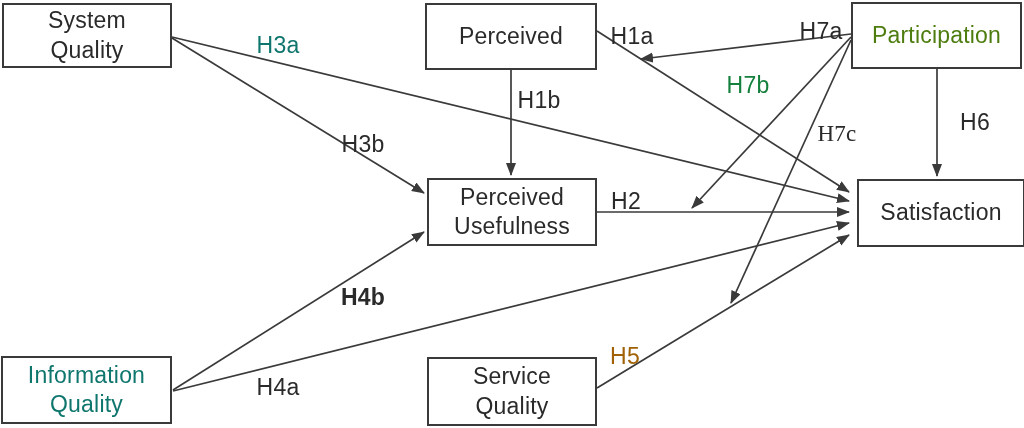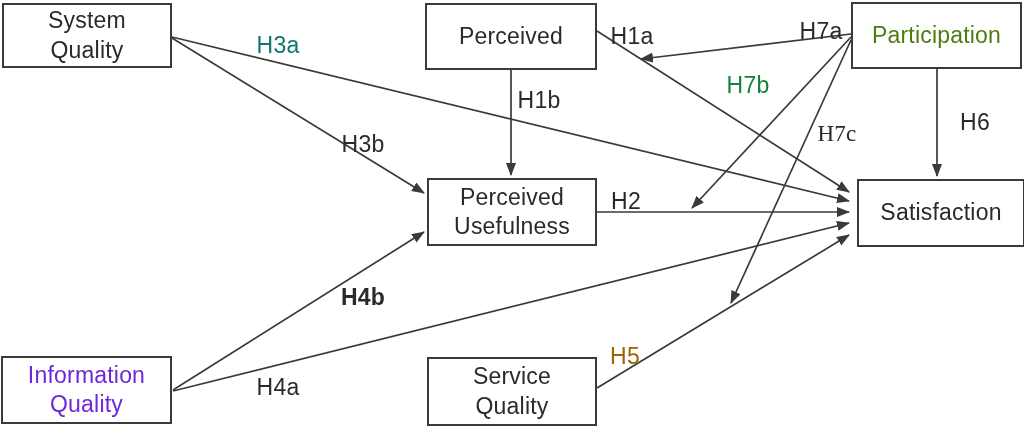--- a/index.html
+++ b/index.html
@@ -82,21 +82,21 @@
     <div class="node" style="left: 851px; top: 2px; width: 171px; height: 67px; border-color: rgb(58, 58, 58); color: #4d7c0f;">
       <div class="node-line">Participation</div>
     </div>
     <div class="node" style="left: 427px; top: 178px; width: 170px; height: 68px; border-color: rgb(58, 58, 58); color: rgb(42, 42, 42);">
       <div class="node-line">Perceived</div>
       <div class="node-line">Usefulness</div>
     </div>
     <div class="node" style="left: 851px; top: 179px; width: 168px; height: 68px; border-color: rgb(58, 58, 58); color: rgb(42, 42, 42); margin-left: 6px;">
       <div class="node-line">Satisfaction</div>
     </div>
-    <div class="node" style="left: 1px; top: 356px; width: 171px; height: 68px; border-color: rgb(58, 58, 58); color: #6d28d9;">
+    <div class="node" style="left: 1px; top: 356px; width: 171px; height: 68px; border-color: rgb(58, 58, 58); color: #0f766e;">
       <div class="node-line">Information</div>
       <div class="node-line">Quality</div>
     </div>
     <div class="node" style="left: 427px; top: 357px; width: 170px; height: 69px; border-color: rgb(58, 58, 58); color: rgb(42, 42, 42);">
       <div class="node-line">Service</div>
       <div class="node-line">Quality</div>
     </div>
     <div class="edge-label" style="left: 632px; top: 36px; color: rgb(42, 42, 42);">H1a</div>
     <div class="edge-label" style="left: 539px; top: 100px; color: rgb(42, 42, 42);">H1b</div>
     <div class="edge-label" style="left: 626px; top: 201px; color: rgb(42, 42, 42);">H2</div>

